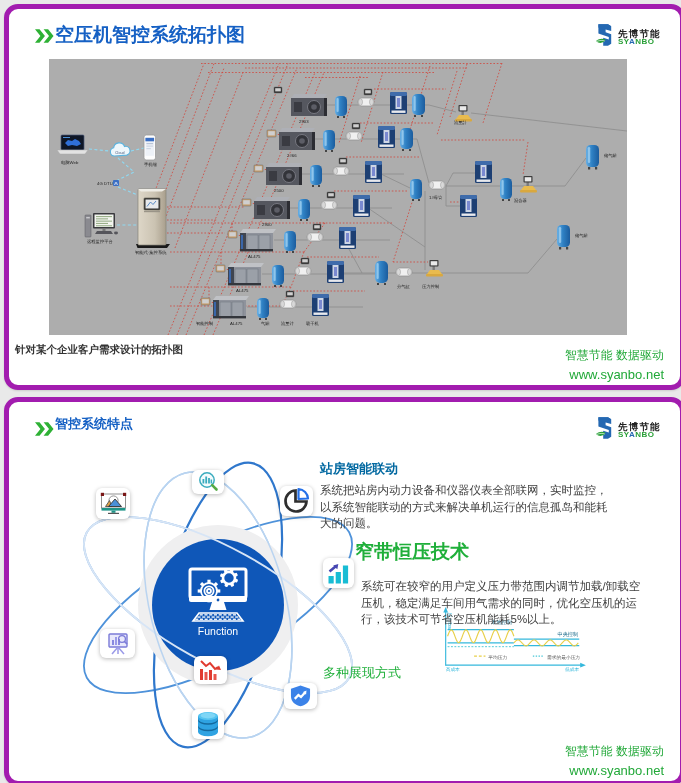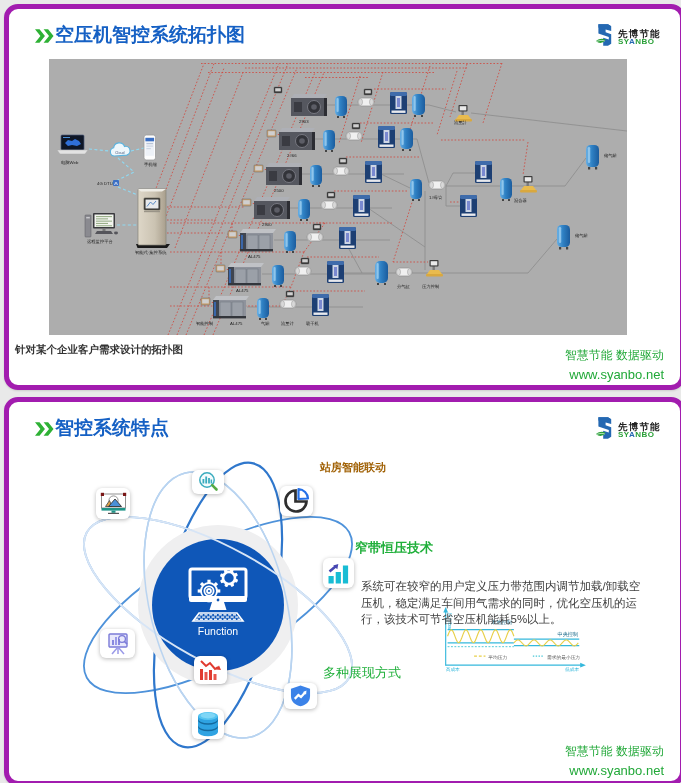--- a/index.html
+++ b/index.html
@@ -387,21 +387,21 @@
 <div style="position:absolute;right:16px;top:339px;text-align:right;color:#21a838">
       <div style="font-family:'Liberation Serif',serif;font-size:11.8px;letter-spacing:0.2px">智慧节能 数据驱动</div>
       <div style="font-size:13px;margin-top:3px">www.syanbo.net</div>
     </div>
 </div>
 <div class="slide" style="top:397px;height:379px">
 <div style="position:absolute;left:26px;top:20px"><svg width="19" height="14" viewBox="0 0 21 15">
         <polygon points="0,0 5,0 11,7.5 5,15 0,15 6,7.5" fill="#2eb135"></polygon>
         <polygon points="9.5,0 14.5,0 20.5,7.5 14.5,15 9.5,15 15.5,7.5" fill="#2eb135"></polygon>
       </svg></div>
-    <div style="position:absolute;left:46px;top:13px;font-size:19px;font-weight:bold;color:#1560c4">智控系统特点</div>
+    <div style="position:absolute;left:46px;top:13px;font-size:13px;font-weight:bold;color:#1560c4">智控系统特点</div>
     <div style="position:absolute;left:584px;top:9px"><svg width="74" height="36" viewBox="0 0 74 36">
         <g transform="translate(2.2,5.4) scale(0.8)">
           <path d="M4,1 h12 l4,2.5 v6 l-7,-2 v3.5 l7,2.5 v12 l-4,2.5 h-6 v-10 l7,2 v-3 l-13,-4.5 v-9 z" fill="#2468b2"></path>
           <path d="M4,1 h12 l4,2.5 -9,4 -7,-2.5 z" fill="#2468b2"></path>
           <path d="M1,22 c4,-3 8,-3.5 12,-1.5 c-2,4 -8,5.5 -12,1.5 z" fill="#2aa038"></path>
           <path d="M2,22.5 c4,-1.5 7,-1.5 10,-0.5" stroke="#fff" stroke-width="0.8" fill="none"></path>
         </g>
         <text x="25" y="18.5" font-size="9.5" font-weight="bold" fill="#222" style="letter-spacing:1.2px">先博节能</text>
         <text x="25" y="25.5" font-size="8" font-weight="bold" fill="#2aa038" style="letter-spacing:0.5px">SY<tspan fill="#2468b2">A</tspan>NBO</text>
       </svg></div>
@@ -539,22 +539,23 @@
         <polyline points="5,14.5 8.8,10.5 11.5,12.5 16,7.5" fill="none" stroke="#fff" stroke-width="2.4"></polyline>
         <polygon points="17.3,5.8 16.8,10.3 13.7,7.2" fill="#fff"></polygon>
       </svg>
     </div>
 <div style="position:absolute;left:271px;top:84px;width:33px;height:30px;background:#fff;border-radius:6px;box-shadow:0 1px 4px rgba(0,0,0,.28);display:flex;align-items:center;justify-content:center;">
       <svg width="28" height="28" viewBox="0 0 28 28">
         <path d="M12.5,3.5 a10.5,10.5 0 1 0 11,11 h-11 z" fill="none" stroke="#2e2e2e" stroke-width="2.7"></path>
         <path d="M15.5,2 a10,10 0 0 1 9.5,9.5 l-9.5,0.5 z" fill="#fff" stroke="#2470e8" stroke-width="2.2" stroke-linejoin="round"></path>
       </svg>
     </div>
-<div style="position:absolute;left:311px;top:58px;font-size:11px;font-weight:bold;color:#a16207">站房智能联动</div>
-<div style="position:absolute;left:346px;top:137px;font-size:13px;font-weight:bold;color:#1faf3a">窄带恒压技术</div>
+<div style="position:absolute;left:311px;top:58px;font-size:13px;font-weight:bold;color:#0369a1">站房智能联动</div>
+<div style="position:absolute;left:311px;top:80px;font-size:11.5px;line-height:16.5px;color:#404040">系统把站房内动力设备和仪器仪表全部联网，实时监控，<br>以系统智能联动的方式来解决单机运行的信息孤岛和能耗<br>大的问题。</div>
+<div style="position:absolute;left:346px;top:137px;font-size:19px;font-weight:bold;color:#1faf3a">窄带恒压技术</div>
 <div style="position:absolute;left:314px;top:156px;width:31px;height:30px;background:#fff;border-radius:6px;box-shadow:0 1px 4px rgba(0,0,0,.28);display:flex;align-items:center;justify-content:center;">
       <svg width="23" height="21" viewBox="0 0 23 21">
         <rect x="1.5" y="13" width="5.2" height="7.5" fill="#18bcd4"></rect>
         <rect x="8.7" y="9" width="5.2" height="11.5" fill="#18bcd4"></rect>
         <rect x="15.9" y="2.5" width="5.2" height="18" fill="#18bcd4"></rect>
         <line x1="2.5" y1="8.5" x2="8.5" y2="3.5" stroke="#4747b2" stroke-width="2.6"></line>
         <polygon points="11.3,1 10.3,6.3 6.2,2.6" fill="#4747b2"></polygon>
       </svg>
     </div>
 <svg width="164" height="72" viewBox="0 0 168 76" style="position:absolute;left:421px;top:203px;background:#fff">

